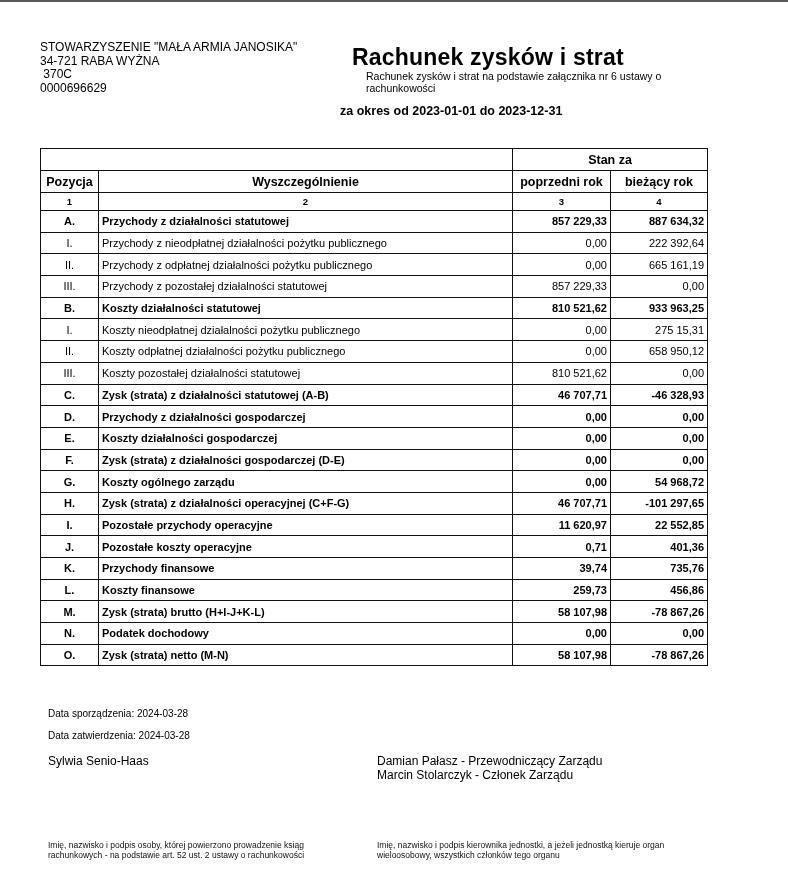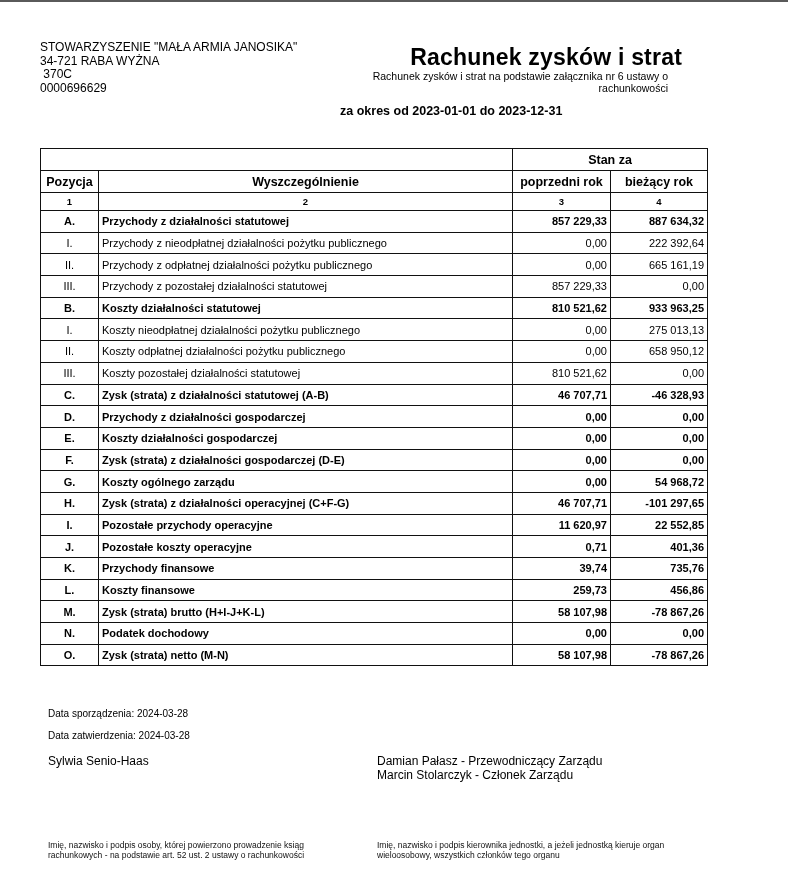--- a/index.html
+++ b/index.html
@@ -4,21 +4,21 @@
 <style>
   html, body { margin: 0; padding: 0; }
   body {
     width: 788px; height: 883px; position: relative; overflow: hidden;
     background: #ffffff; color: #000;
     font-family: "Liberation Sans", sans-serif;
   }
   .top-rule { position: absolute; left: 0; top: 0; width: 788px; height: 2px; background: #5a5a5a; }
   .org { position: absolute; left: 40px; top: 41px; font-size: 12px; line-height: 13.5px; }
   .org div { white-space: pre; }
-  .title-block { position: absolute; left: 344px; top: 44px; width: 338px; text-align: right; }
+  .title-block { position: absolute; left: 352px; top: 44px; width: 338px; text-align: left; }
   .title { font-size: 23px; font-weight: bold; line-height: 26px; letter-spacing: 0.2px; }
   .subtitle { font-size: 10.5px; line-height: 12px; margin-top: 0px; padding: 0 14px; }
   .period { position: absolute; left: 340px; top: 104px; font-size: 12.5px; font-weight: bold; }
 
   table.rzis {
     position: absolute; left: 40px; top: 148px;
     border-collapse: collapse; width: 667px;
     font-size: 11px; table-layout: fixed;
   }
   table.rzis td, table.rzis th {
@@ -110,21 +110,21 @@
       <tr class="data bold">
         <td class="c-pos">B.</td>
         <td class="c-name">Koszty działalności statutowej</td>
         <td class="c-val">810 521,62</td>
         <td class="c-val">933 963,25</td>
       </tr>
       <tr class="data">
         <td class="c-pos">I.</td>
         <td class="c-name">Koszty nieodpłatnej działalności pożytku publicznego</td>
         <td class="c-val">0,00</td>
-        <td class="c-val">275 013,13</td>
+        <td class="c-val">275 15,31</td>
       </tr>
       <tr class="data">
         <td class="c-pos">II.</td>
         <td class="c-name">Koszty odpłatnej działalności pożytku publicznego</td>
         <td class="c-val">0,00</td>
         <td class="c-val">658 950,12</td>
       </tr>
       <tr class="data">
         <td class="c-pos">III.</td>
         <td class="c-name">Koszty pozostałej działalności statutowej</td>

